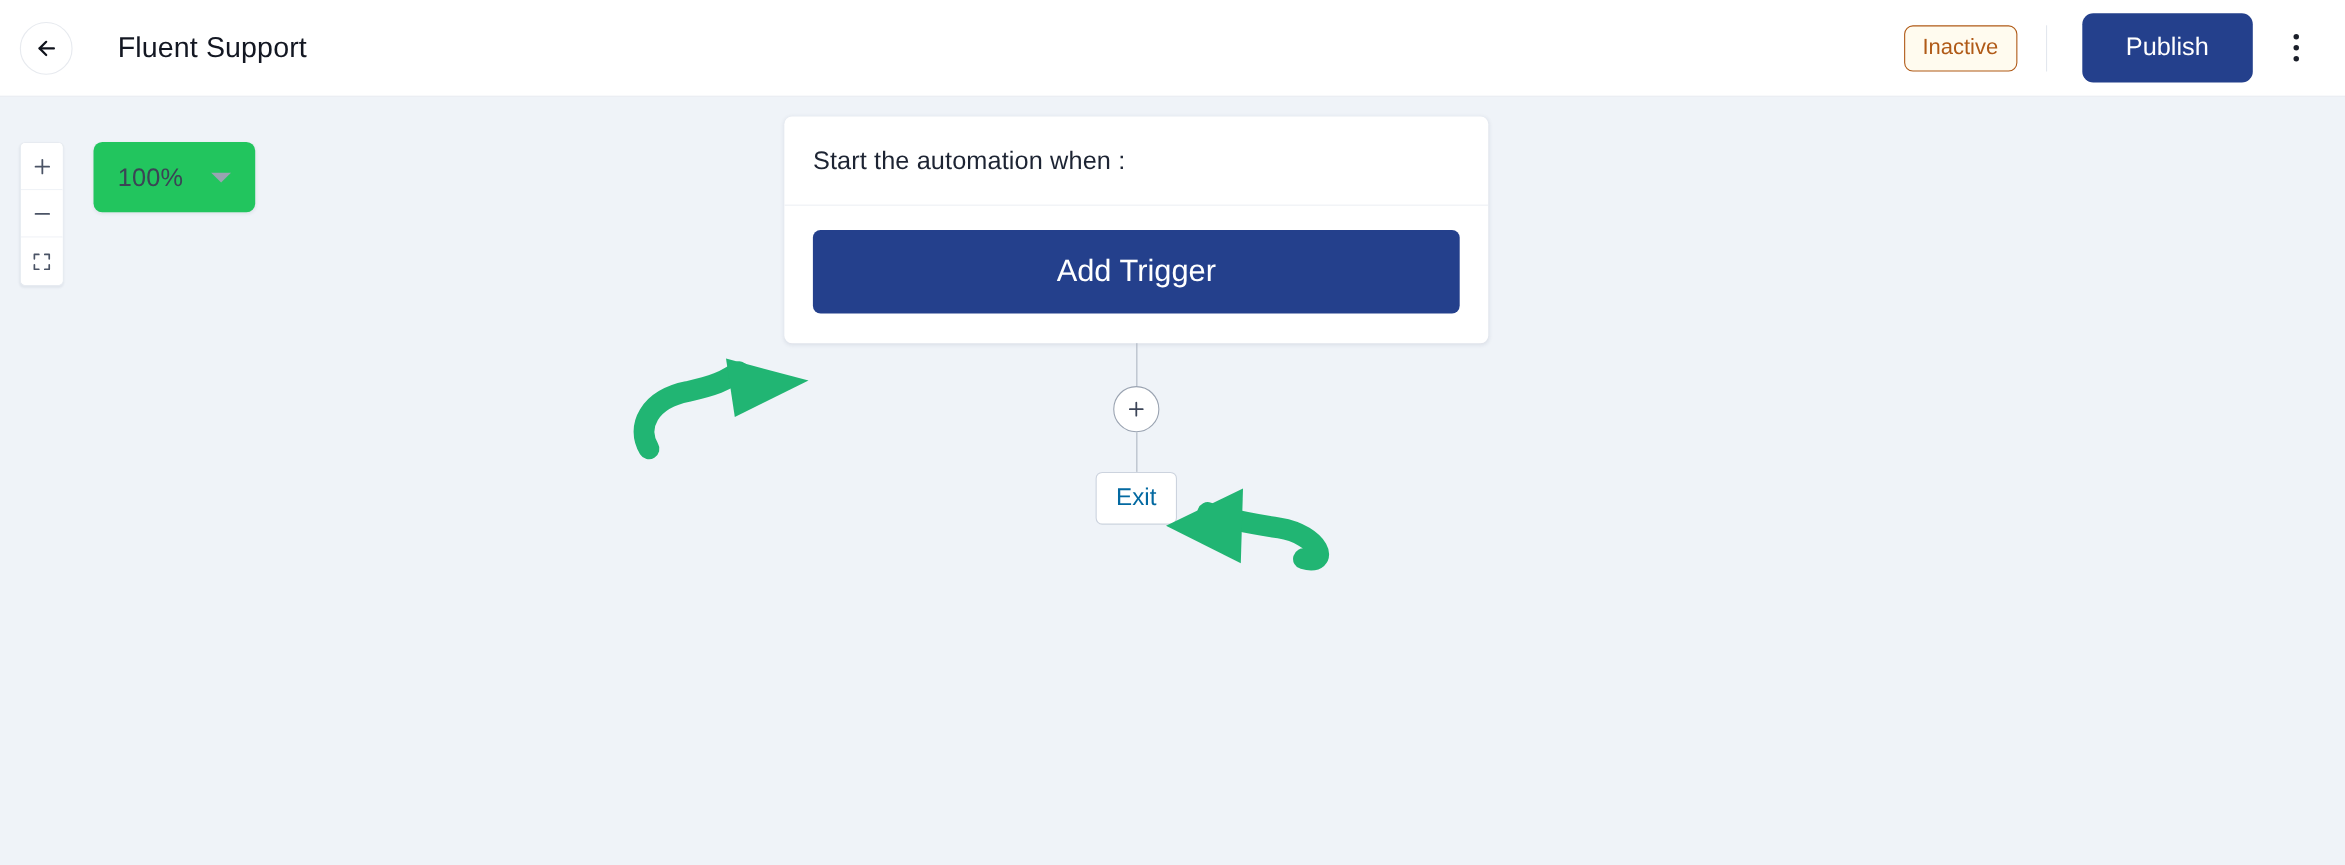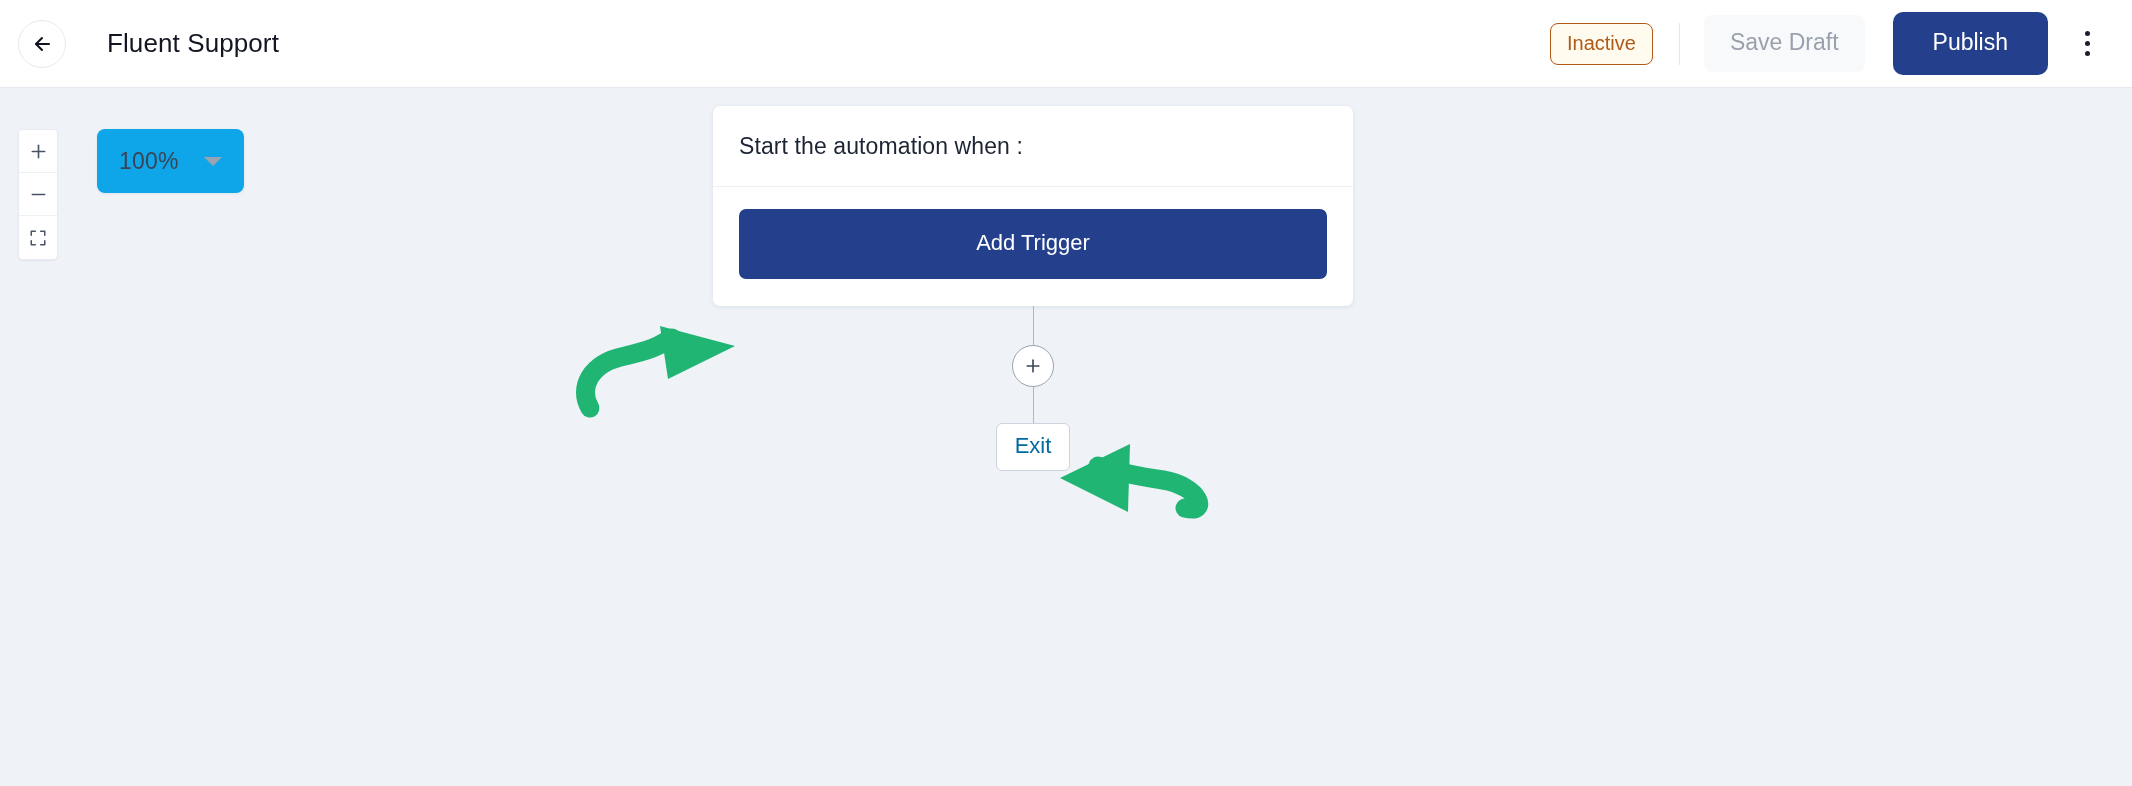--- a/index.html
+++ b/index.html
@@ -107,21 +107,21 @@
   }
 
   .publish-button {
     font-family: inherit;
     font-size: 23px;
     color: #ffffff;
     background: #24408c;
     border: none;
     border-radius: 10px;
     padding: 17px 40px 19px;
-    margin-left: 24px;
+    margin-left: 8px;
     cursor: pointer;
     white-space: nowrap;
   }
 
   .kebab-button {
     width: 46px;
     height: 46px;
     margin-left: 12px;
     display: flex;
     flex-direction: column;
@@ -171,25 +171,25 @@
     align-items: center;
     justify-content: center;
     cursor: pointer;
     padding: 0;
   }
   .zoom-btn:last-child { border-bottom: none; }
   .zoom-btn svg { display: block; }
 
   .zoom-level {
     position: absolute;
-    left: 97px;
+    left: 85px;
     top: 41px;
     width: 147px;
     height: 64px;
-    background: #0ea5e9;
+    background: #22c55e;
     border-radius: 8px;
     box-shadow: 0 1px 3px rgba(22, 40, 70, .07);
     display: flex;
     align-items: center;
     padding: 0 22px;
     cursor: pointer;
     z-index: 6;
     justify-content: space-between;
   }
   .zoom-level-value {
@@ -232,21 +232,21 @@
     color: #1d2433;
     letter-spacing: .1px;
   }
   .trigger-card-body {
     padding: 22px 26px 27px;
   }
   .add-trigger-button {
     display: block;
     width: 100%;
     font-family: inherit;
-    font-size: 22px;
+    font-size: 28px;
     color: #ffffff;
     background: #24408c;
     border: none;
     border-radius: 7px;
     padding: 21px 0 23px;
     cursor: pointer;
     text-align: center;
   }
 
   .connector-line {
@@ -307,21 +307,20 @@
         </span>
       </button>
       <h1 class="page-title">Fluent Support</h1>
     </div>
 
     <div class="header-right">
       <span class="status-badge">Inactive</span>
 
       <span class="header-divider"></span>
 
-      <button class="save-draft-button">Save Draft</button>
 
       <button class="publish-button">Publish</button>
 
       <button class="kebab-button">
         <span></span>
         <span></span>
         <span></span>
       </button>
     </div>
 

